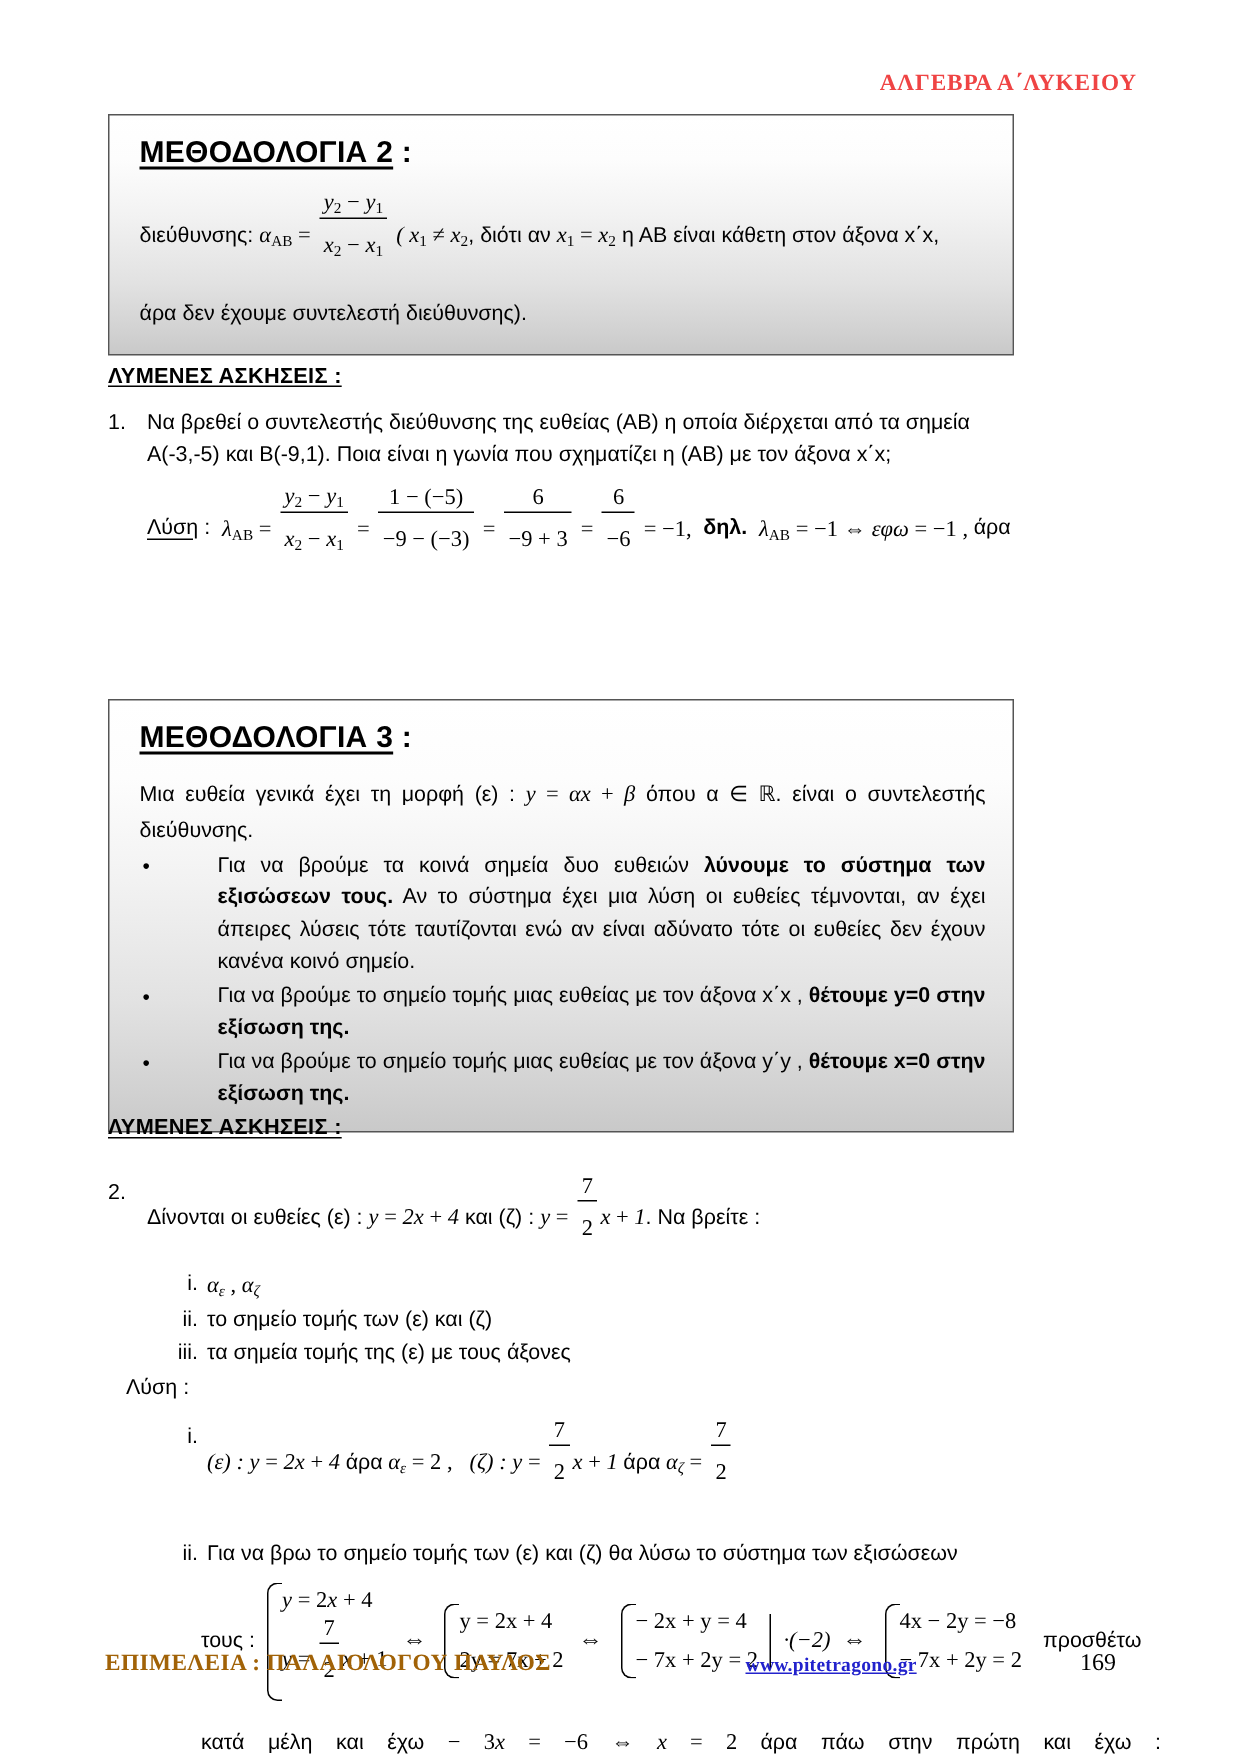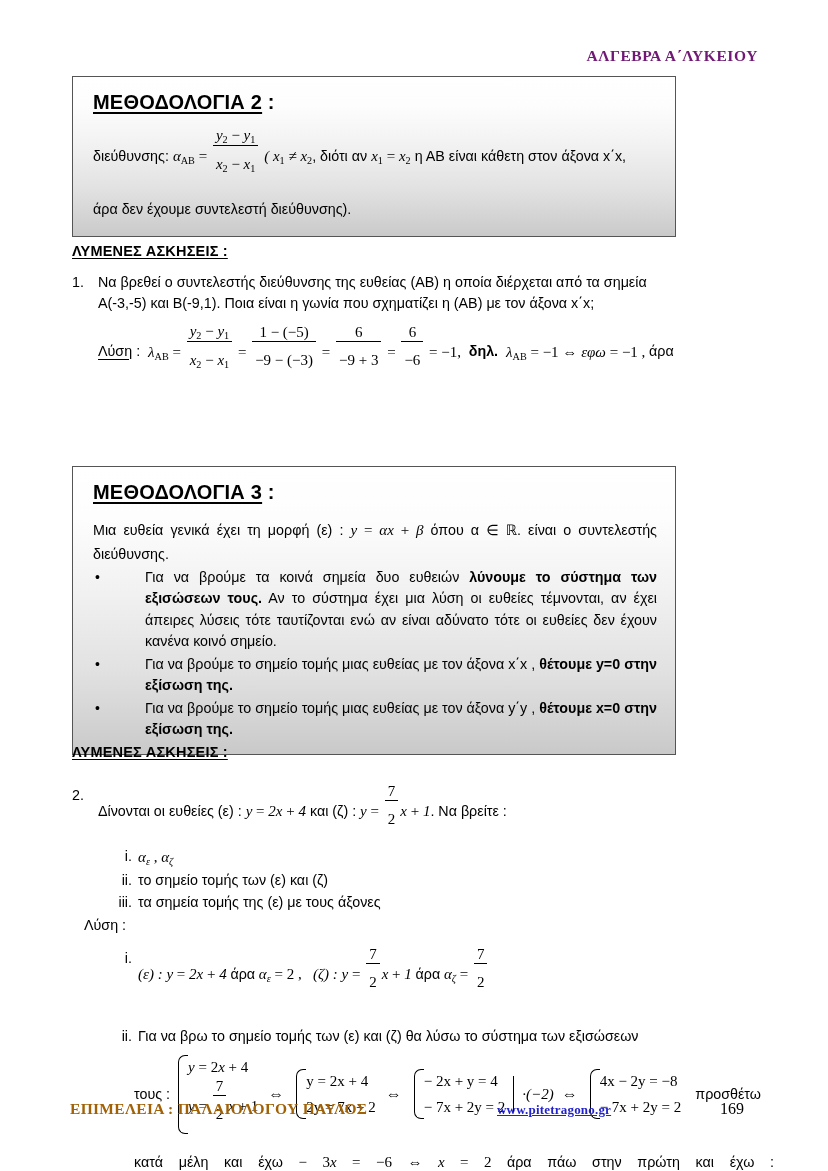--- a/index.html
+++ b/index.html
@@ -24,21 +24,21 @@
 
   
   .page-header {
     position: absolute;
     top: 47px;
     right: 70px;
     font-family: "Liberation Serif", serif;
     font-weight: bold;
     font-size: 15.5px;
     letter-spacing: 0.6px;
-    color: #701a75;
+    color: #ef4444;
     white-space: nowrap;
   }
 
   
   .meth-box {
     position: absolute;
     left: 72px;
     width: 604px;
     border: 1.5px solid #555;
     box-sizing: border-box;

